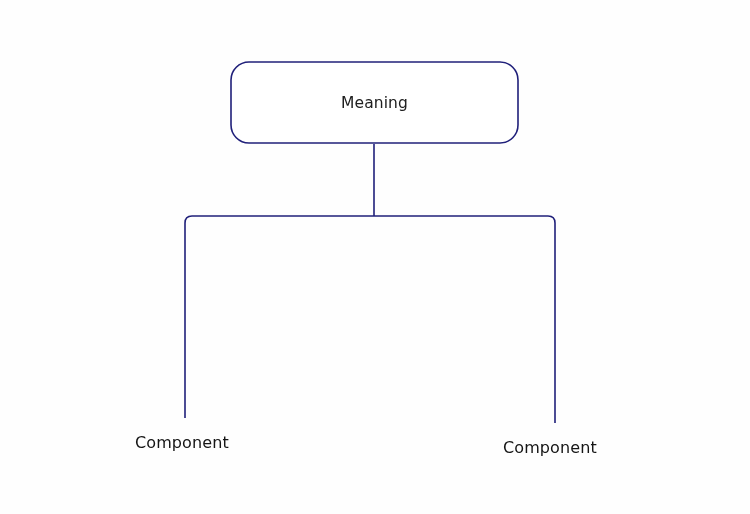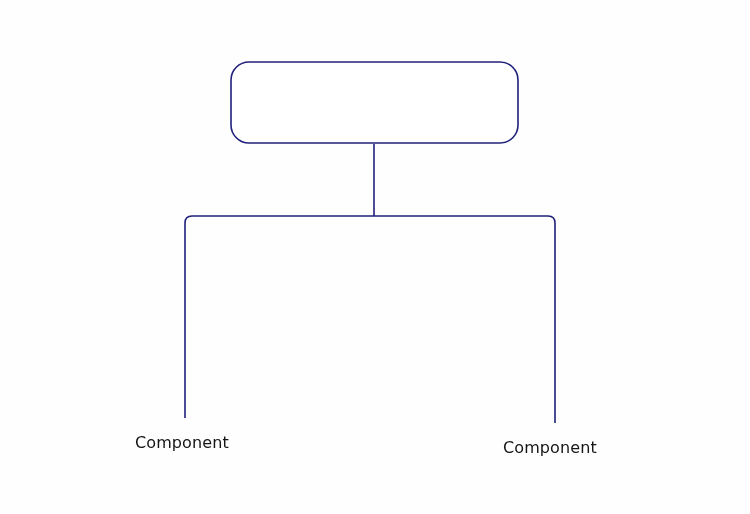--- a/index.html
+++ b/index.html
@@ -65,18 +65,19 @@
 
     <rect x="231" y="62" width="287" height="81" rx="18" ry="18" fill="#ffffff" stroke="#20207a" stroke-width="1.6"></rect>
 
     <path d="M 374 144 L 374 216" fill="none" stroke="#20207a" stroke-width="1.6" stroke-linecap="butt"></path>
 
     <path d="M 374 216 L 192 216 Q 185 216 185 223 L 185 418" fill="none" stroke="#20207a" stroke-width="1.6" stroke-linecap="butt" stroke-linejoin="round"></path>
 
     <path d="M 374 216 L 548 216 Q 555 216 555 223 L 555 423" fill="none" stroke="#20207a" stroke-width="1.6" stroke-linecap="butt" stroke-linejoin="round"></path>
   </svg>
 
+  <div class="node-label" id="root-node-label">Meaning</div>
 
   <div class="node-label" id="leaf-left-label">Component</div>
 
   <div class="node-label" id="leaf-right-label">Component</div>
 
 </div>
 
 </body></html>

